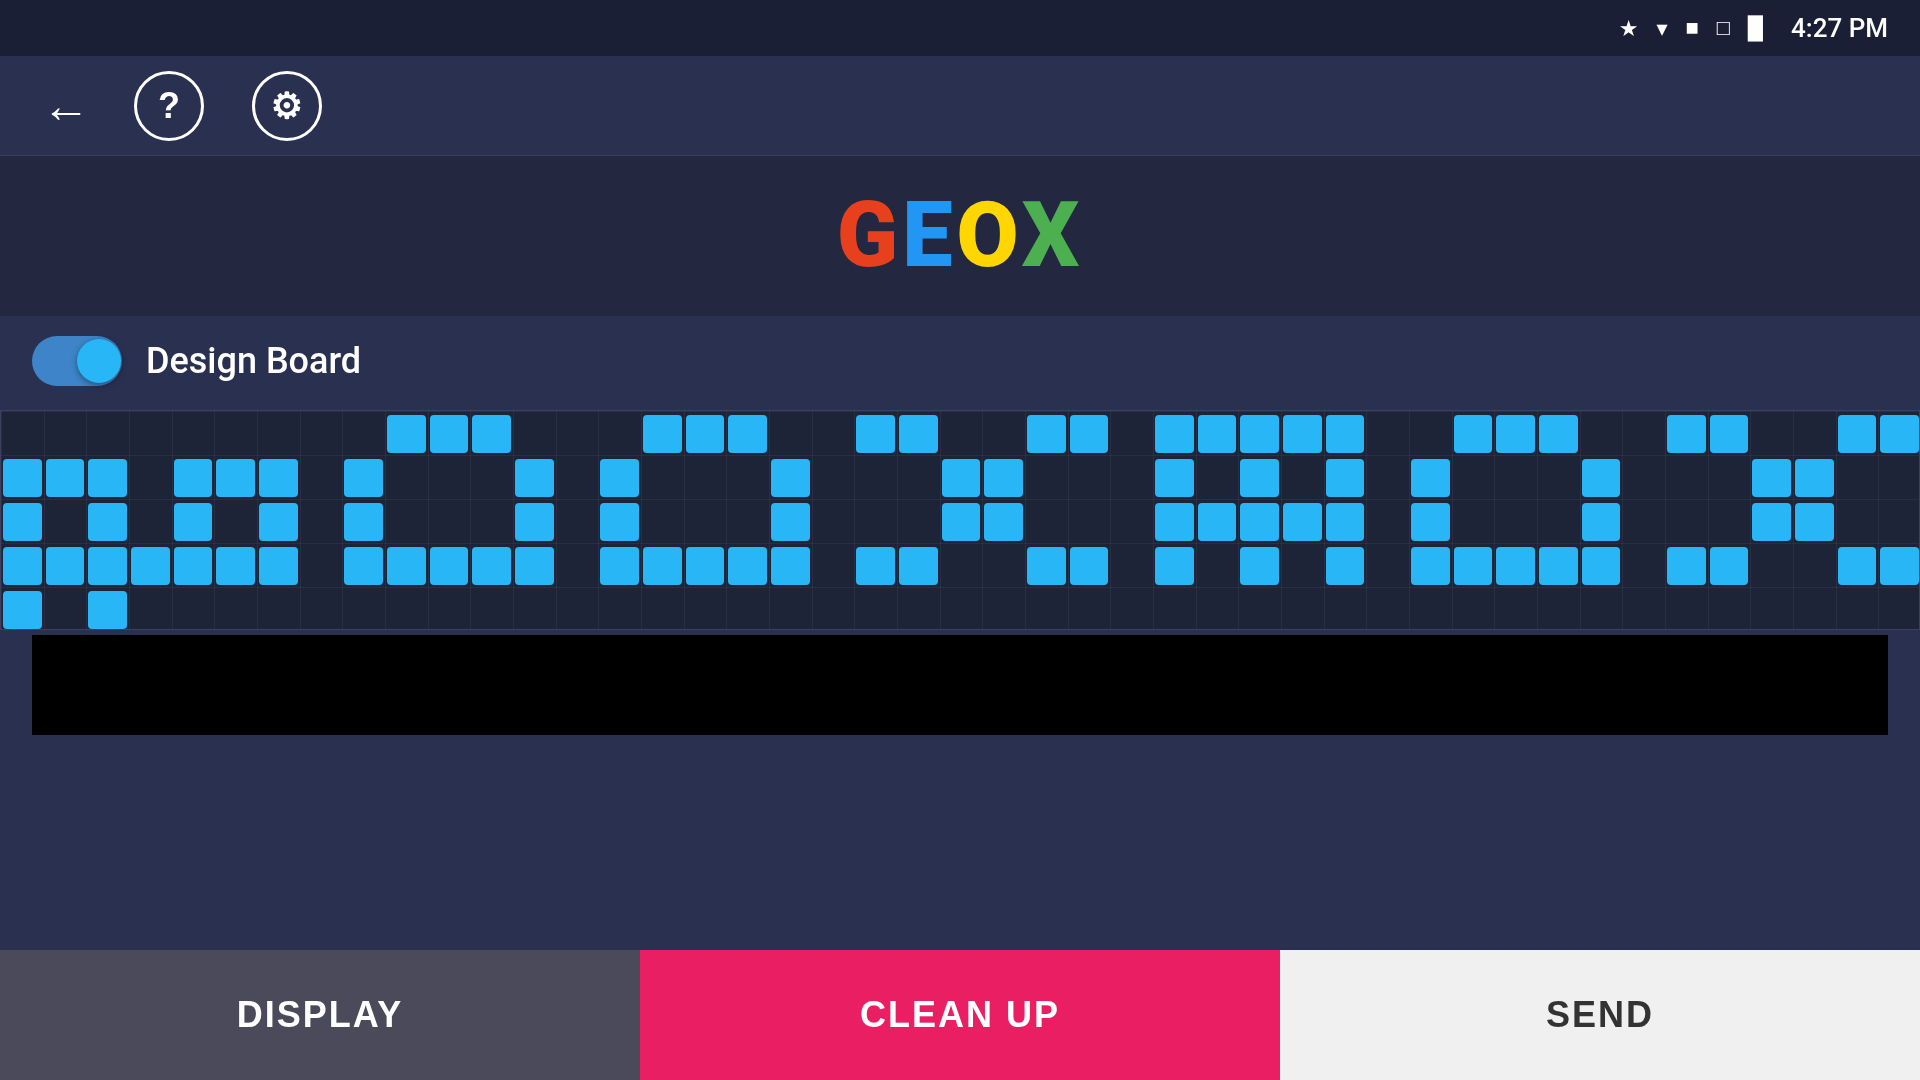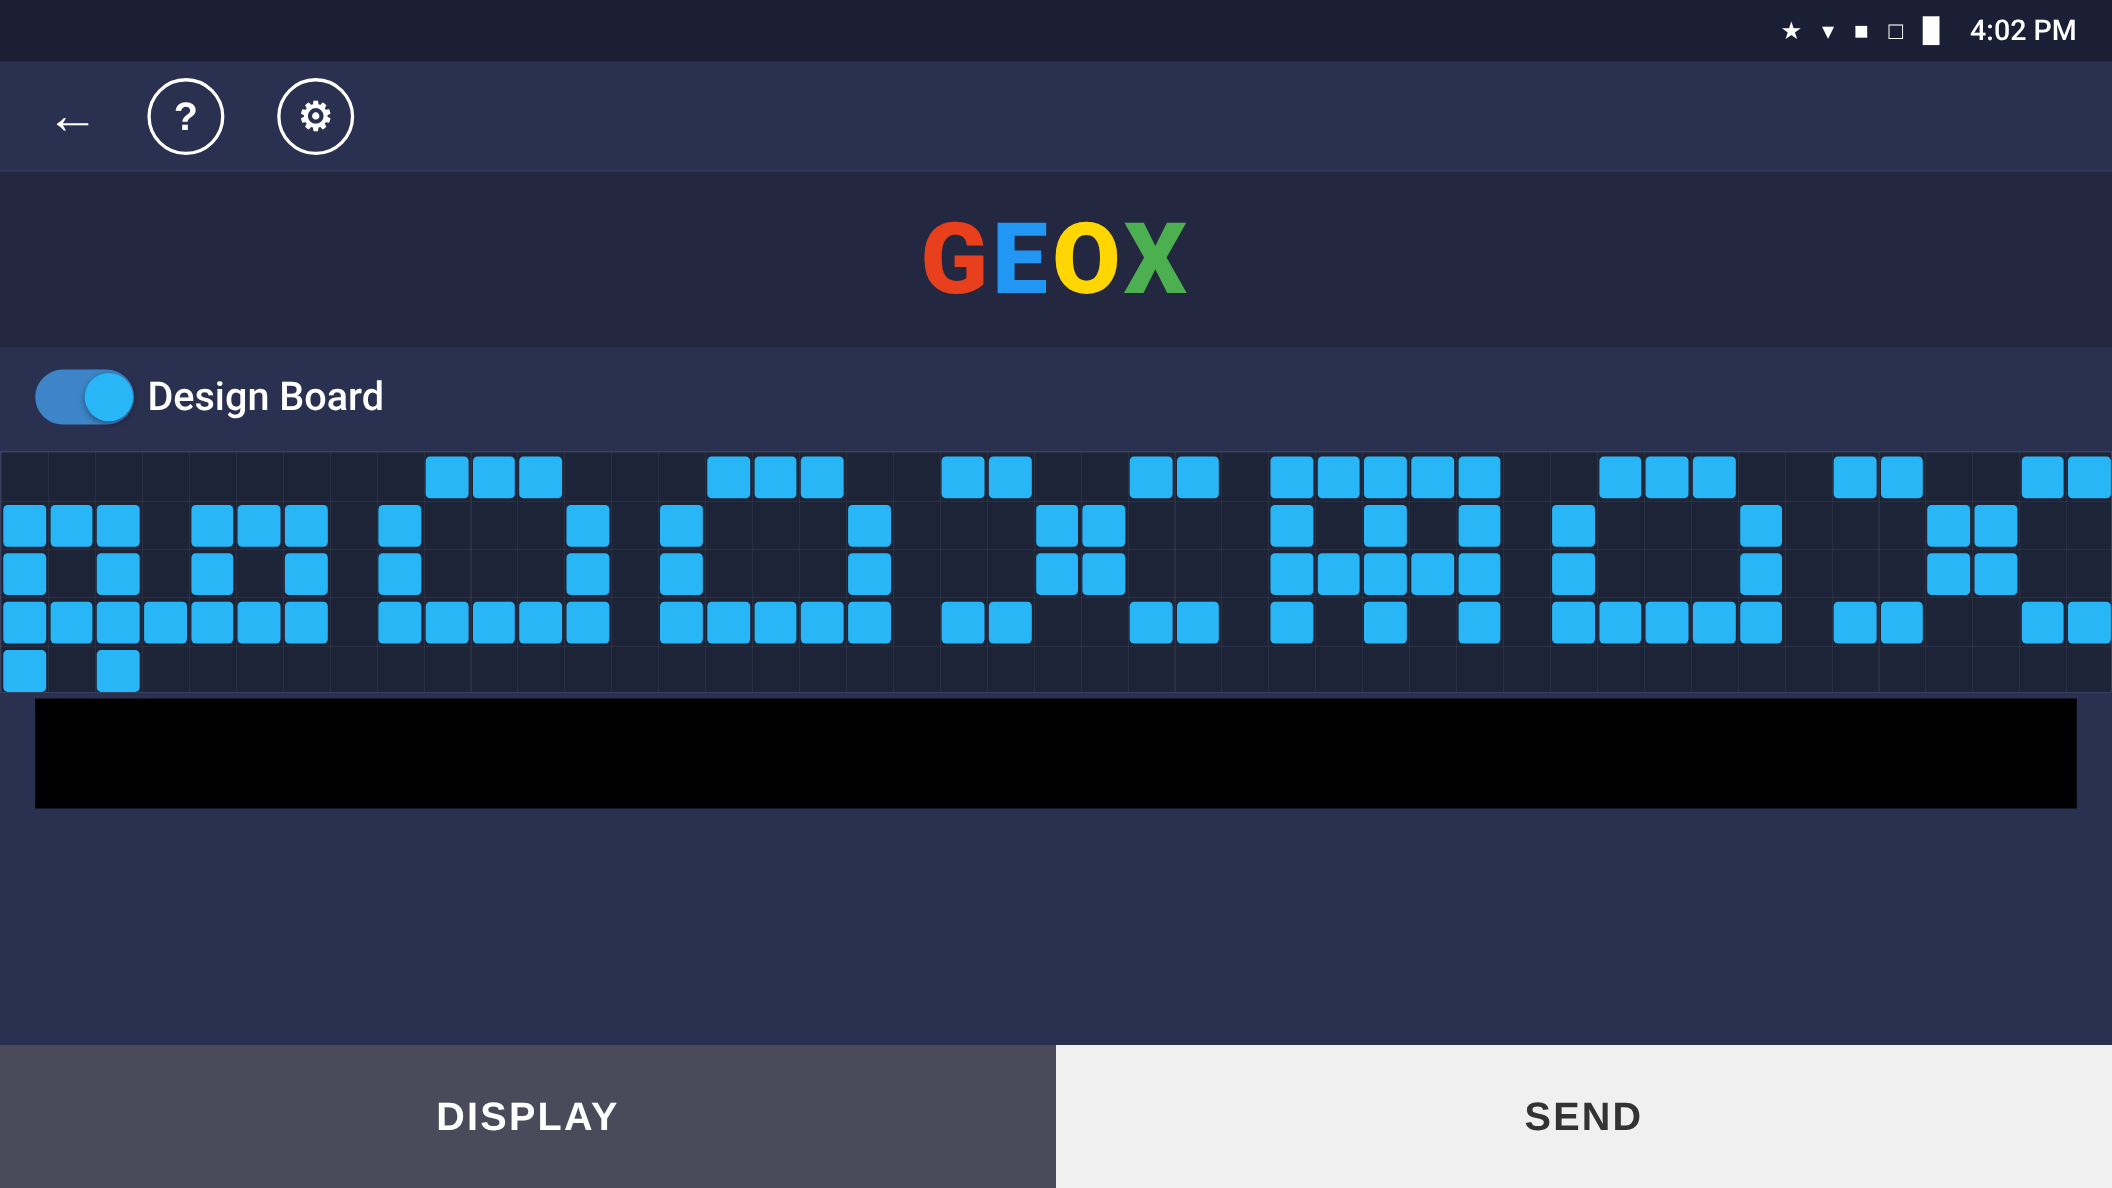--- a/index.html
+++ b/index.html
@@ -132,21 +132,21 @@
     
     #design-board-section {
       width: 100%;
       padding: 20px 32px 8px 32px;
       background: #2a3050;
     }
 
     #design-board-header {
       display: flex;
       align-items: center;
-      gap: 12px;
+      gap: 24px;
       margin-bottom: 16px;
     }
 
     
     .toggle-switch {
       position: relative;
       width: 90px;
       height: 50px;
       cursor: pointer;
     }
@@ -297,21 +297,21 @@
 
   <span class="status-icon">★</span>
 
   <span class="status-icon">▾</span>
 
   <span class="status-icon">■</span>
 
   <span class="status-icon">□</span>
 
   <span class="status-icon">▉</span>
-  <span id="status-time">4:02 PM</span>
+  <span id="status-time">4:27 PM</span>
 </div>
 
 <div id="app-bar">
   <button class="bottom-btn" id="back-button" style="background:transparent;color:white;font-size:48px;width:70px;height:70px;border:none;cursor:pointer;">←</button>
   <button class="top-action-btn">
     <span>?</span>
   </button>
   <button class="top-action-btn" style="margin-left:16px;">
     <span>⚙</span>
   </button>
@@ -436,16 +436,19 @@
 </div>
 
 <div id="text-section">
   <input type="text" id="text-input-field" style="flex: 1 1 0%; height: 100px; background: rgb(0, 0, 0); border: none; padding: 0px 20px; color: white; font-size: 28px;">
 </div>
 
 <div id="bottom-bar">
   <button class="bottom-btn" id="library-btn">
     <span>DISPLAY</span>
   </button>
+  <button class="bottom-btn" id="cleanup-btn">
+    <span>CLEAN UP</span>
+  </button>
   <button class="bottom-btn" id="send-btn">
     <span>SEND</span>
   </button>
 </div>
 
 </body></html>

